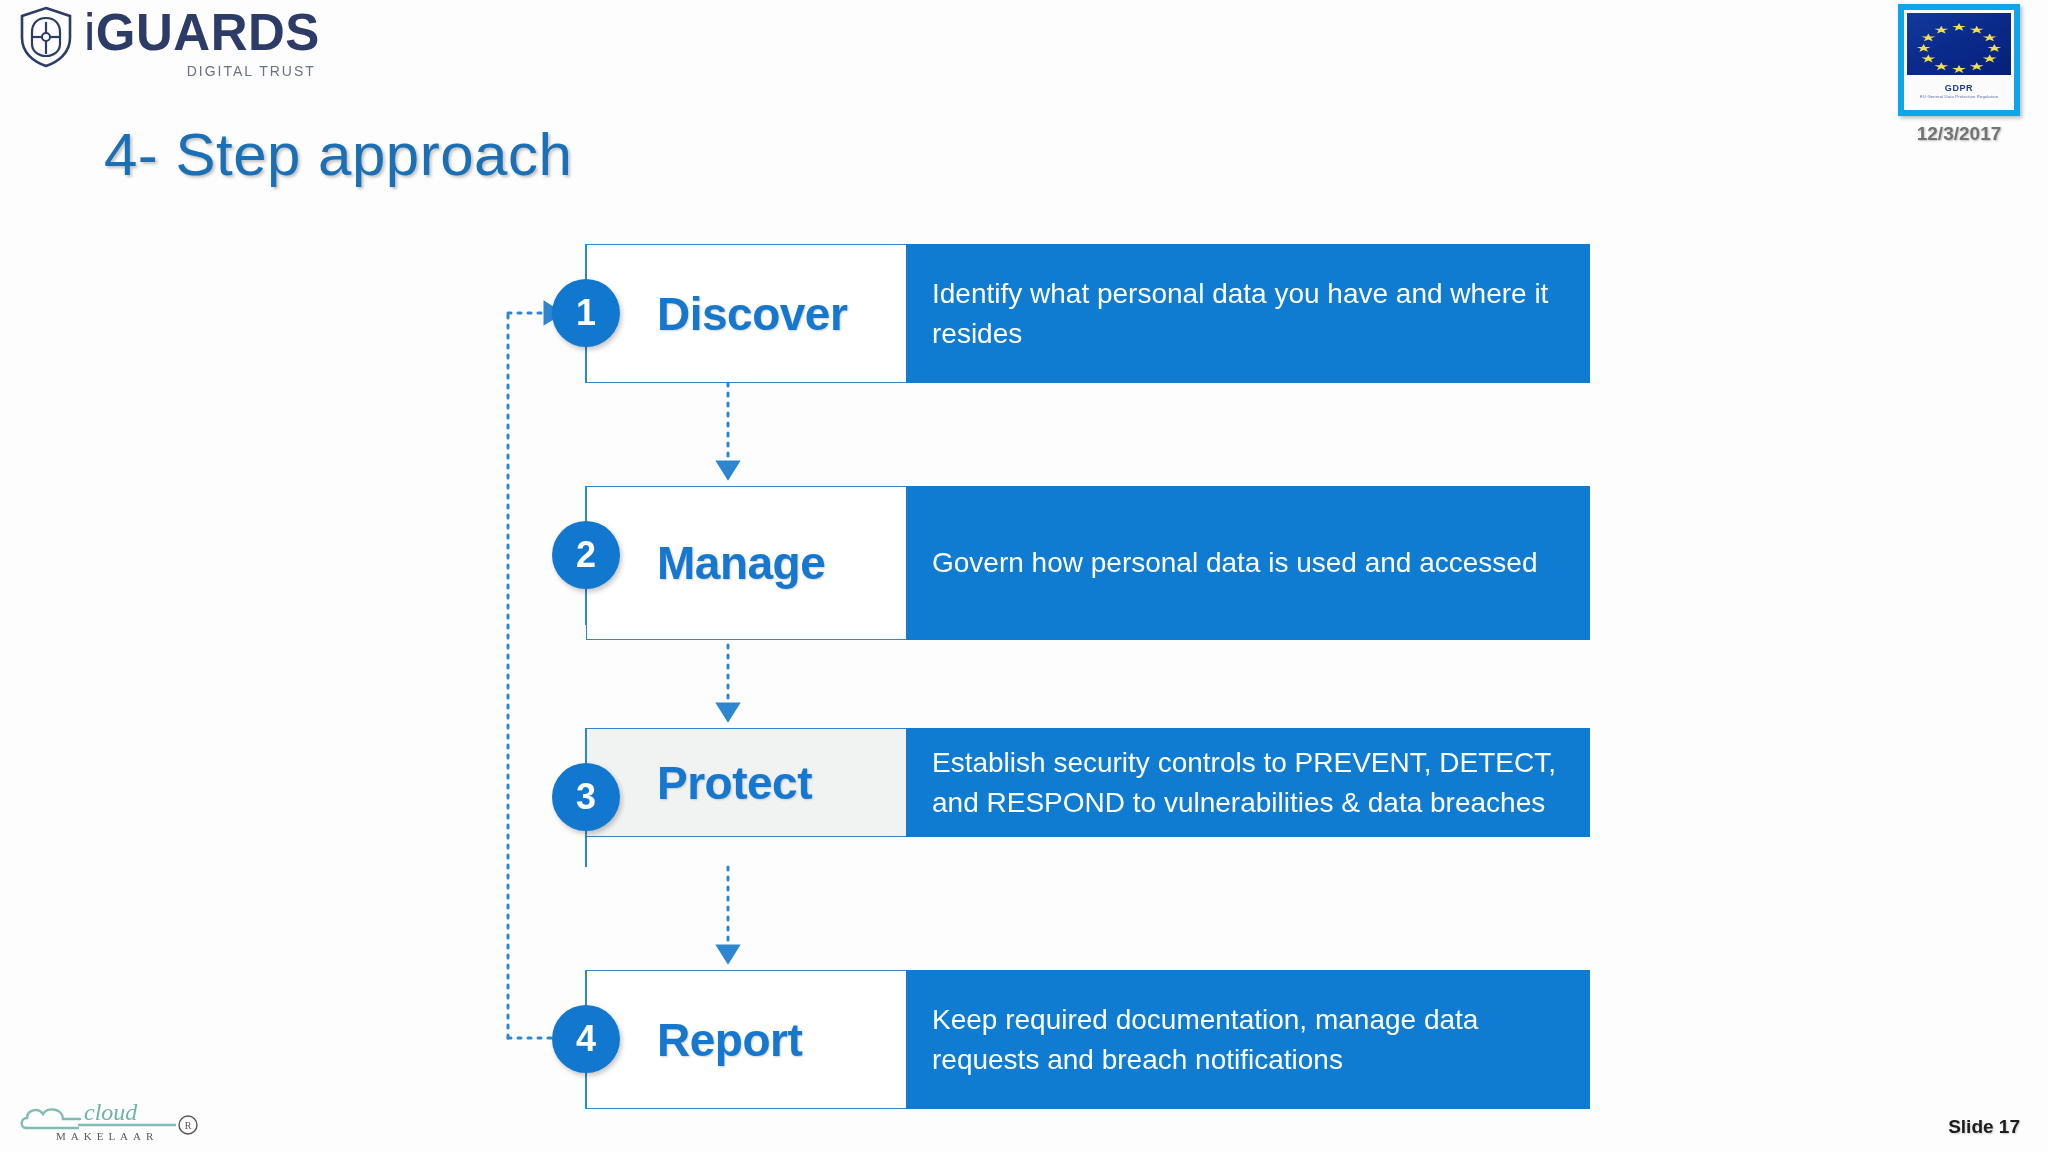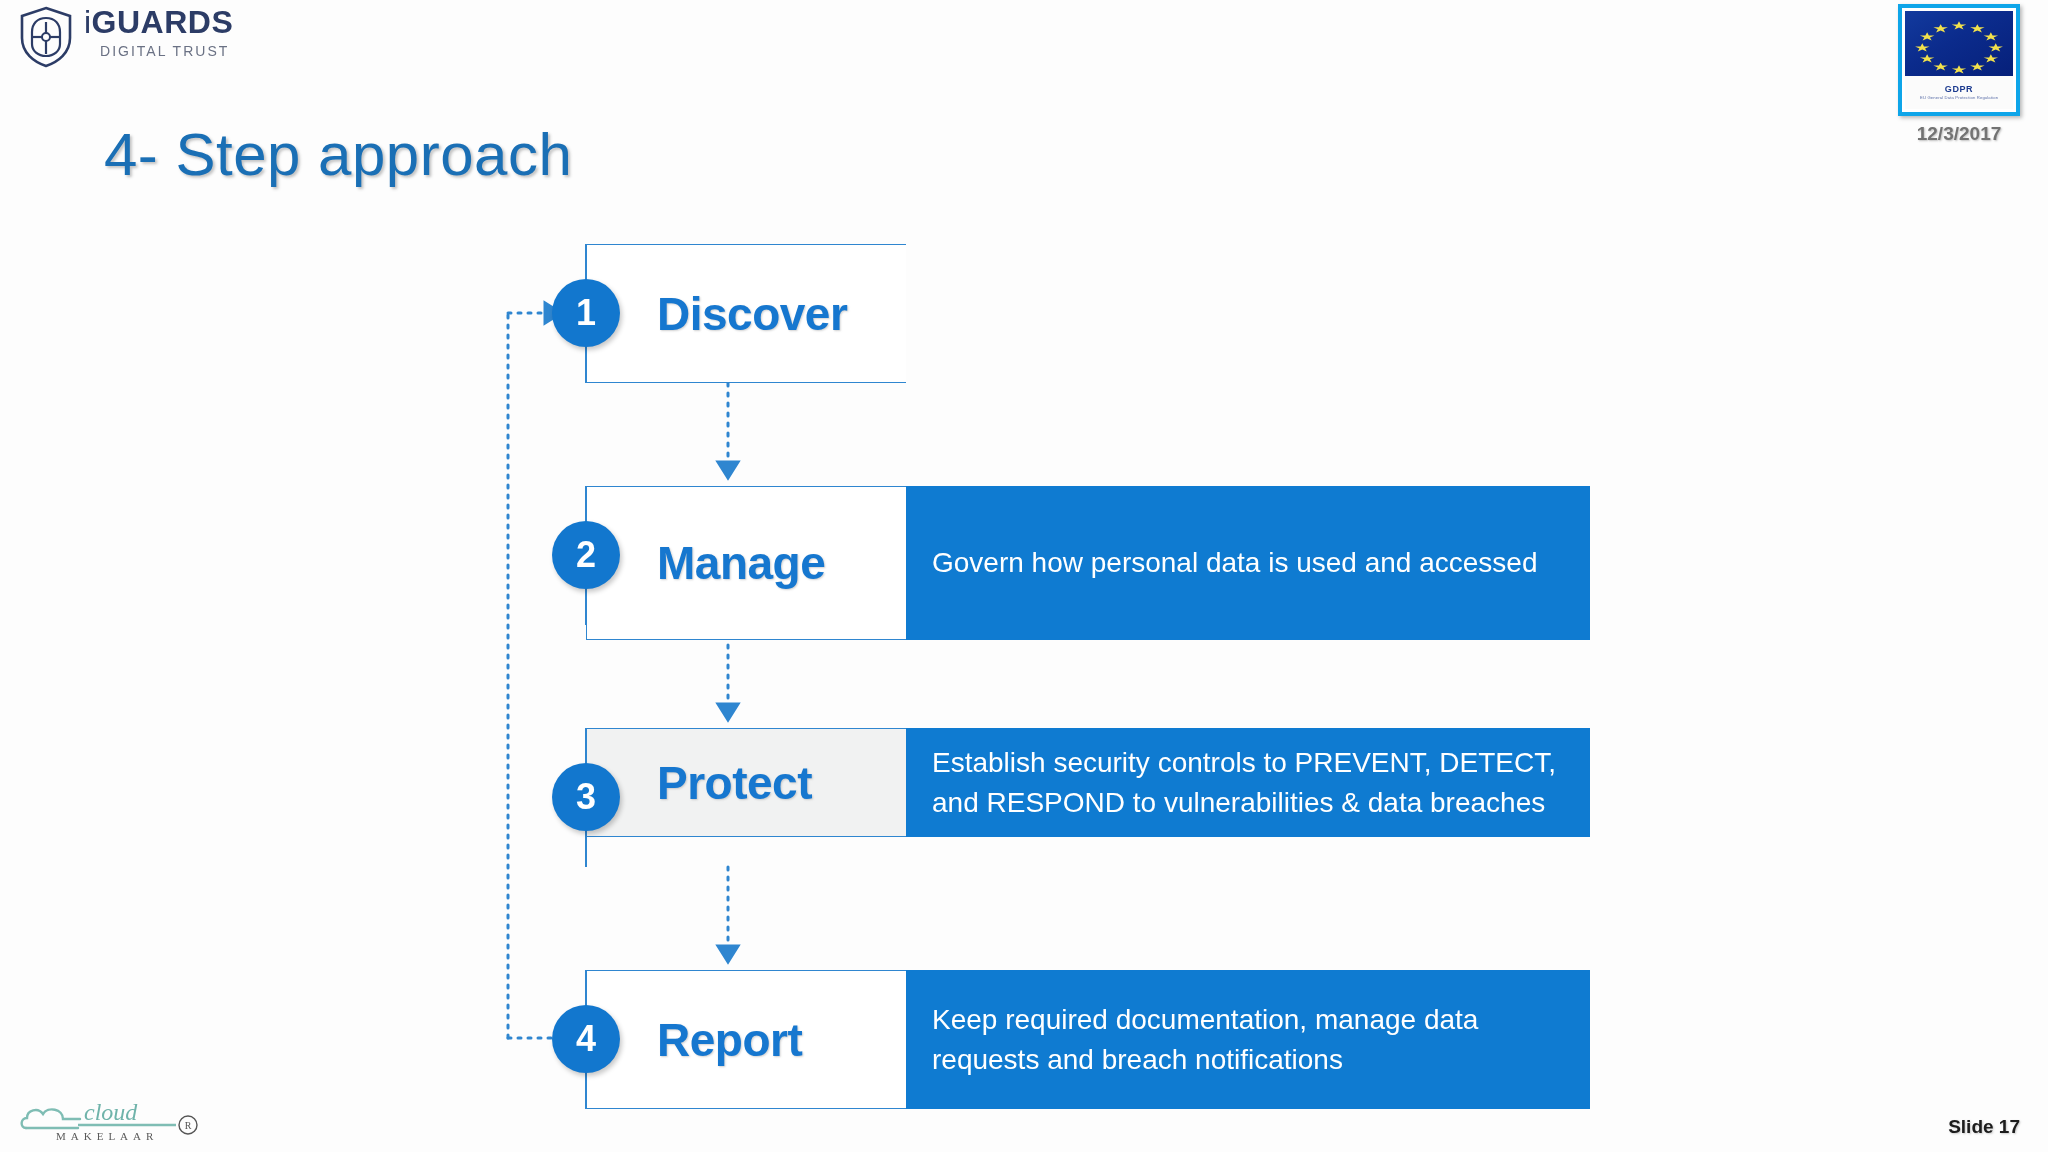--- a/index.html
+++ b/index.html
@@ -21,21 +21,21 @@
     position: absolute;
     left: 18px;
     top: 6px;
     display: flex;
     align-items: flex-start;
     gap: 10px;
   }
   #brand-mark { width: 56px; height: 62px; flex: none; }
   #brand-text-wrap { display: flex; flex-direction: column; }
   #brand-name {
-    font-size: 32px;
+    font-size: 51px;
     font-weight: 700;
     color: #2c3c66;
     letter-spacing: 0.5px;
     line-height: 1.05;
   }
   #brand-name .lead { font-weight: 400; }
   #brand-tagline {
     font-size: 14px;
     color: #6a7184;
     letter-spacing: 2.0px;
@@ -64,21 +64,21 @@
     top: 4px;
     width: 146px;
     display: flex;
     flex-direction: column;
     align-items: center;
   }
   #gdpr-badge {
     width: 122px;
     height: 112px;
     background: #ffffff;
-    border: 4px solid #0ea5e9;
+    border: 6px solid #0ea5e9;
     box-shadow: 2px 2px 4px rgba(0,0,0,0.28);
     box-sizing: border-box;
     padding: 3px;
   }
   #gdpr-inner { width: 100%; height: 100%; position: relative; }
   #gdpr-flag {
     position: relative;
     width: 100%;
     height: 66%;
     background: linear-gradient(150deg, #123a9e 0%, #0b2b8c 45%, #06207a 100%);
@@ -274,20 +274,23 @@
     <line x1="586" y1="814" x2="586" y2="867"></line>
     <line x1="586" y1="970" x2="586" y2="1022"></line>
     <line x1="586" y1="1056" x2="586" y2="1109"></line>
   </g>
 </svg>
 
 <div class="step-row" style="top:244px; height:139px;">
   <div class="step-label-box">
     <span class="step-label-text">Discover</span>
   </div>
+  <div class="step-desc-box">
+    <span class="step-desc-text">Identify what personal data you have and where it resides</span>
+  </div>
 </div>
 <div class="step-badge" style="top:279px;">1</div>
 
 <div class="step-row" style="top:486px; height:154px;">
   <div class="step-label-box">
     <span class="step-label-text">Manage</span>
   </div>
   <div class="step-desc-box">
     <span class="step-desc-text">Govern how personal data is used and accessed</span>
   </div>

